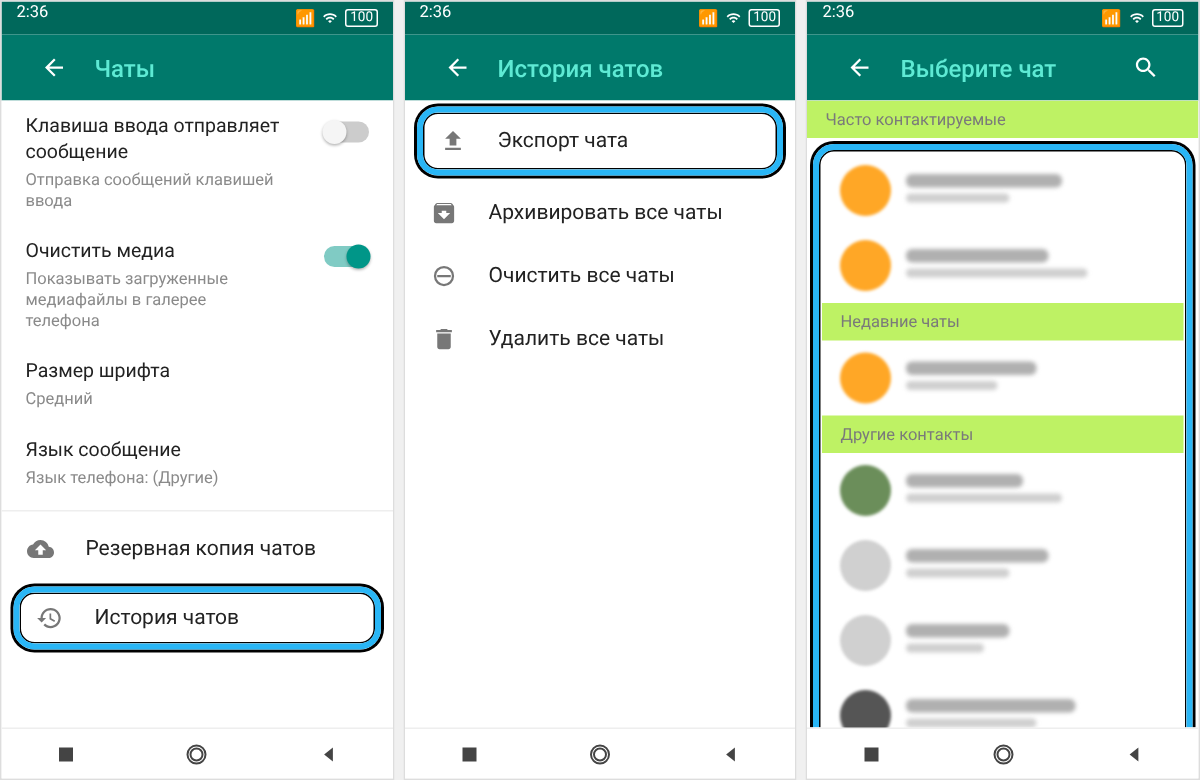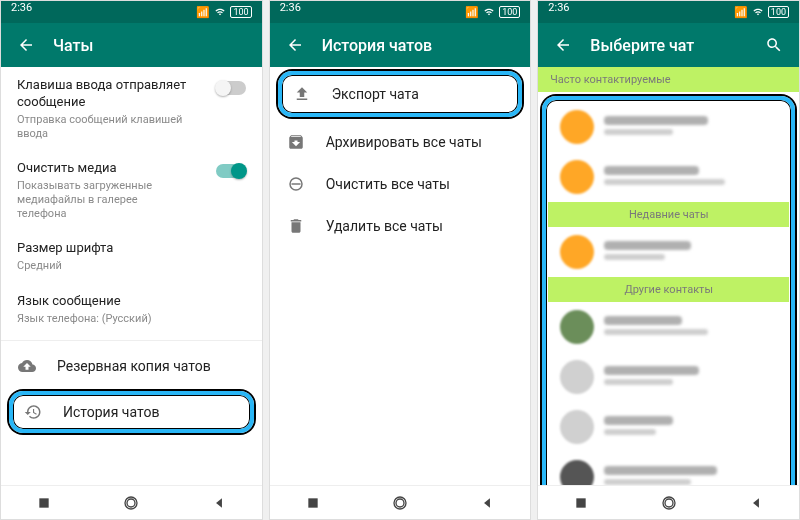--- a/index.html
+++ b/index.html
@@ -32,24 +32,24 @@
     color: #fff;
     display: flex;
     justify-content: space-between;
     padding: 0 10px;
     font-size: 11px;
   }
   .status-icons { display:flex; gap:4px; align-items:center; }
   .appbar {
     height: 44px;
     background: #00796b;
-    color: #ffffff;
+    color: #5eead4;
     display: flex;
     align-items: center;
-    padding: 0 16px;
+    padding: 0 26px;
     gap: 18px;
   }
   .appbar .title { font-size: 16px; font-weight: 500; flex:1; }
   .appbar .right { margin-left:auto; }
   .content { flex:1; overflow:hidden; background:#fff; }
   .setting-row {
     padding: 10px 16px;
     display: flex;
     align-items: flex-start;
     gap: 28px;
@@ -77,21 +77,20 @@
     font-size: 14px;
     color:#222;
   }
   .menu-row .icon { width:20px; display:flex; justify-content:center; color:#888; }
   .highlight {
     border: 4px solid #29b6f6;
     border-radius: 14px;
     box-shadow: 0 0 0 2px #000, inset 0 0 0 1px #000;
     margin: 2px 6px;
     padding: 8px 10px;
-    text-align: center;
   }
   .highlight.tight { padding: 4px 6px; margin: 4px 8px; }
   .navbar {
     height: 34px;
     display:flex;
     justify-content:space-around;
     align-items:center;
     color:#444;
     border-top:1px solid #eee;
     background:#fff;
@@ -170,21 +169,21 @@
       </div>
       <div class="setting-row">
         <div class="text">
           <div class="primary">Размер шрифта</div>
           <div class="secondary">Средний</div>
         </div>
       </div>
       <div class="setting-row">
         <div class="text">
           <div class="primary">Язык сообщение</div>
-          <div class="secondary">Язык телефона: (Русский)</div>
+          <div class="secondary">Язык телефона: (Другие)</div>
         </div>
       </div>
       <div class="divider"></div>
       <div class="menu-row">
         <span class="icon">
           <svg width="18" height="18" viewBox="0 0 24 24" fill="#777">
               <path d="M19.35 10.04C18.67 6.59 15.64 4 12 4 9.11 4 6.6 5.64 5.35 8.04 2.34 8.36 0 10.91 0 14c0 3.31 2.69 6 6 6h13c2.76 0 5-2.24 5-5 0-2.64-2.05-4.78-4.65-4.96zM14 13v4h-4v-4H7l5-5 5 5h-3z"></path>
             </svg>
         </span>
         <span>Резервная копия чатов</span>

